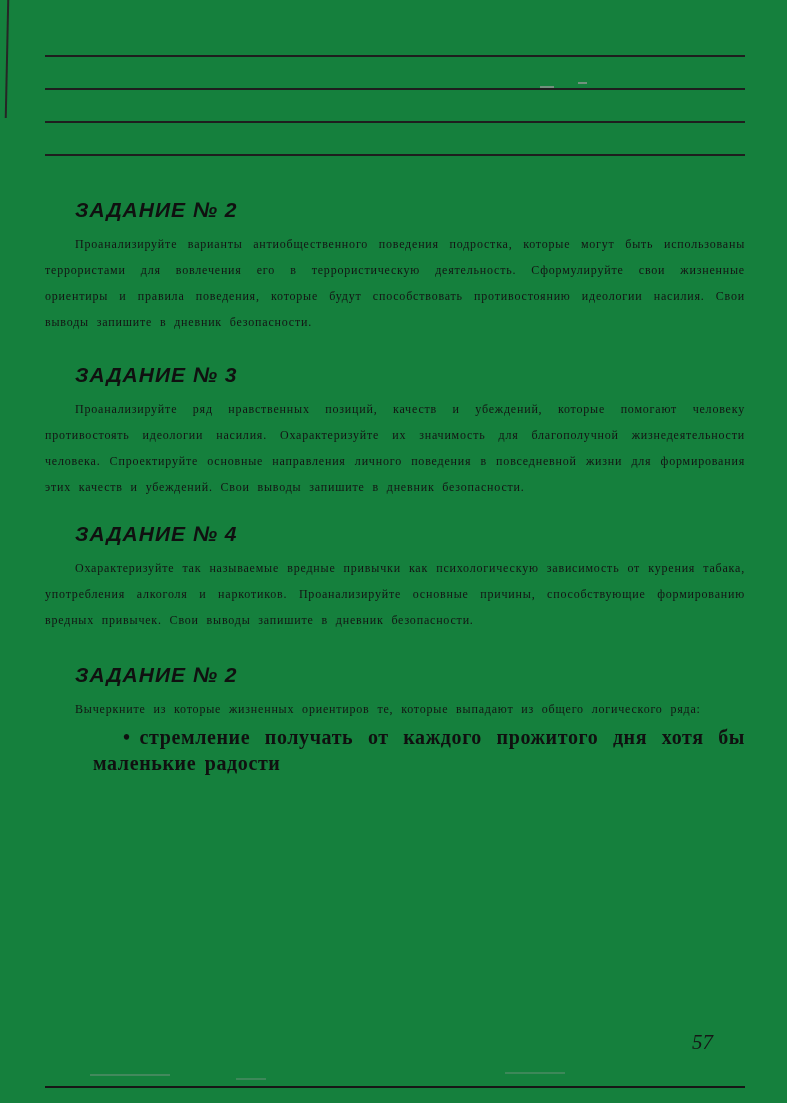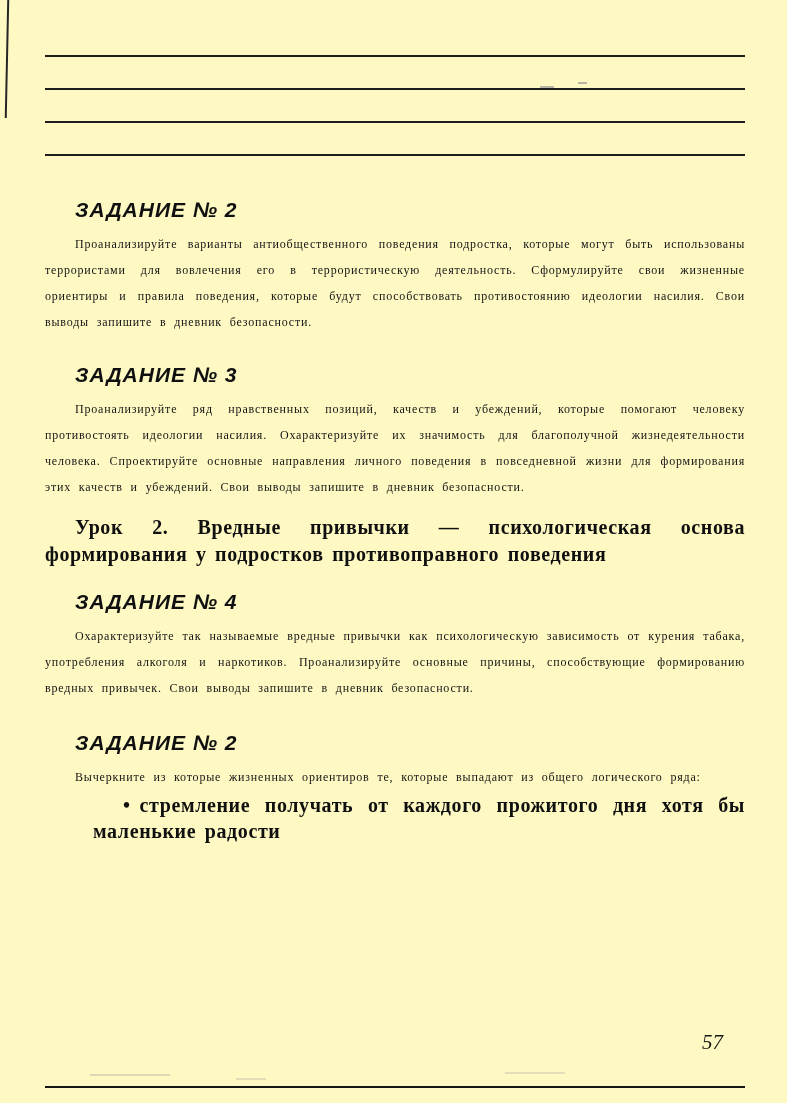--- a/index.html
+++ b/index.html
@@ -1,21 +1,21 @@
 <!DOCTYPE html>
 <html lang="ru"><head>
 <meta charset="utf-8">
 <style>
   * { margin: 0; padding: 0; box-sizing: border-box; }
   html, body { background: #ffffff; }
   .page {
     position: relative;
     width: 787px;
     height: 1103px;
-    background: #fef9c3;
+    background: #15803d;
     overflow: hidden;
     font-family: "Liberation Serif", serif;
     color: #131313;
   }
   
   .scan-edge {
     position: absolute;
     left: 6px; top: 0;
     width: 2px; height: 118px;
     background: #262626;
@@ -73,21 +73,21 @@
     text-align: justify;
     text-indent: 30px;
     letter-spacing: 0.6px;
     word-spacing: 3px;
     color: #101010;
     margin-left: 48px;
   }
   .bullet-line .bullet { margin-right: 9px; }
   .page-number {
     position: absolute;
-    right: 64px;
+    right: 74px;
     top: 1030px;
     font-size: 21px;
     font-style: italic;
     color: #161616;
   }
   .bottom-rule {
     position: absolute;
     left: 45px;
     width: 700px;
     top: 1086px;
@@ -116,21 +116,20 @@
       <div class="wline"></div>
       <div class="wline"></div>
     </div>
 
     <h2 class="task-heading t1">ЗАДАНИЕ № 2</h2>
     <p class="body-text">Проанализируйте варианты антиобщественного поведения подростка, которые могут быть использованы террористами для вовлечения его в террористическую деятельность. Сформулируйте свои жизненные ориентиры и правила поведения, которые будут способствовать противостоянию идеологии насилия. Свои выводы запишите в дневник безопасности.</p>
 
     <h2 class="task-heading t2">ЗАДАНИЕ № 3</h2>
     <p class="body-text">Проанализируйте ряд нравственных позиций, качеств и убеждений, которые помогают человеку противостоять идеологии насилия. Охарактеризуйте их значимость для благополучной жизнедеятельности человека. Спроектируйте основные направления личного поведения в повседневной жизни для формирования этих качеств и убеждений. Свои выводы запишите в дневник безопасности.</p>
 
-    <p class="lesson-title">Урок 2. Вредные привычки — психологическая основа формирования у подростков противоправного поведения</p>
 
     <h2 class="task-heading t3">ЗАДАНИЕ № 4</h2>
     <p class="body-text">Охарактеризуйте так называемые вредные привычки как психологическую зависимость от курения табака, употребления алкоголя и наркотиков. Проанализируйте основные причины, способствующие формированию вредных привычек. Свои выводы запишите в дневник безопасности.</p>
 
     <h2 class="task-heading t4">ЗАДАНИЕ № 2</h2>
     <p class="body-text">Вычеркните из которые жизненных ориентиров те, которые выпадают из общего логического ряда:</p>
 
     <p class="bullet-line"><span class="bullet">•</span><span>стремление получать от каждого прожитого дня хотя бы маленькие радости</span></p>
 
   </div>

